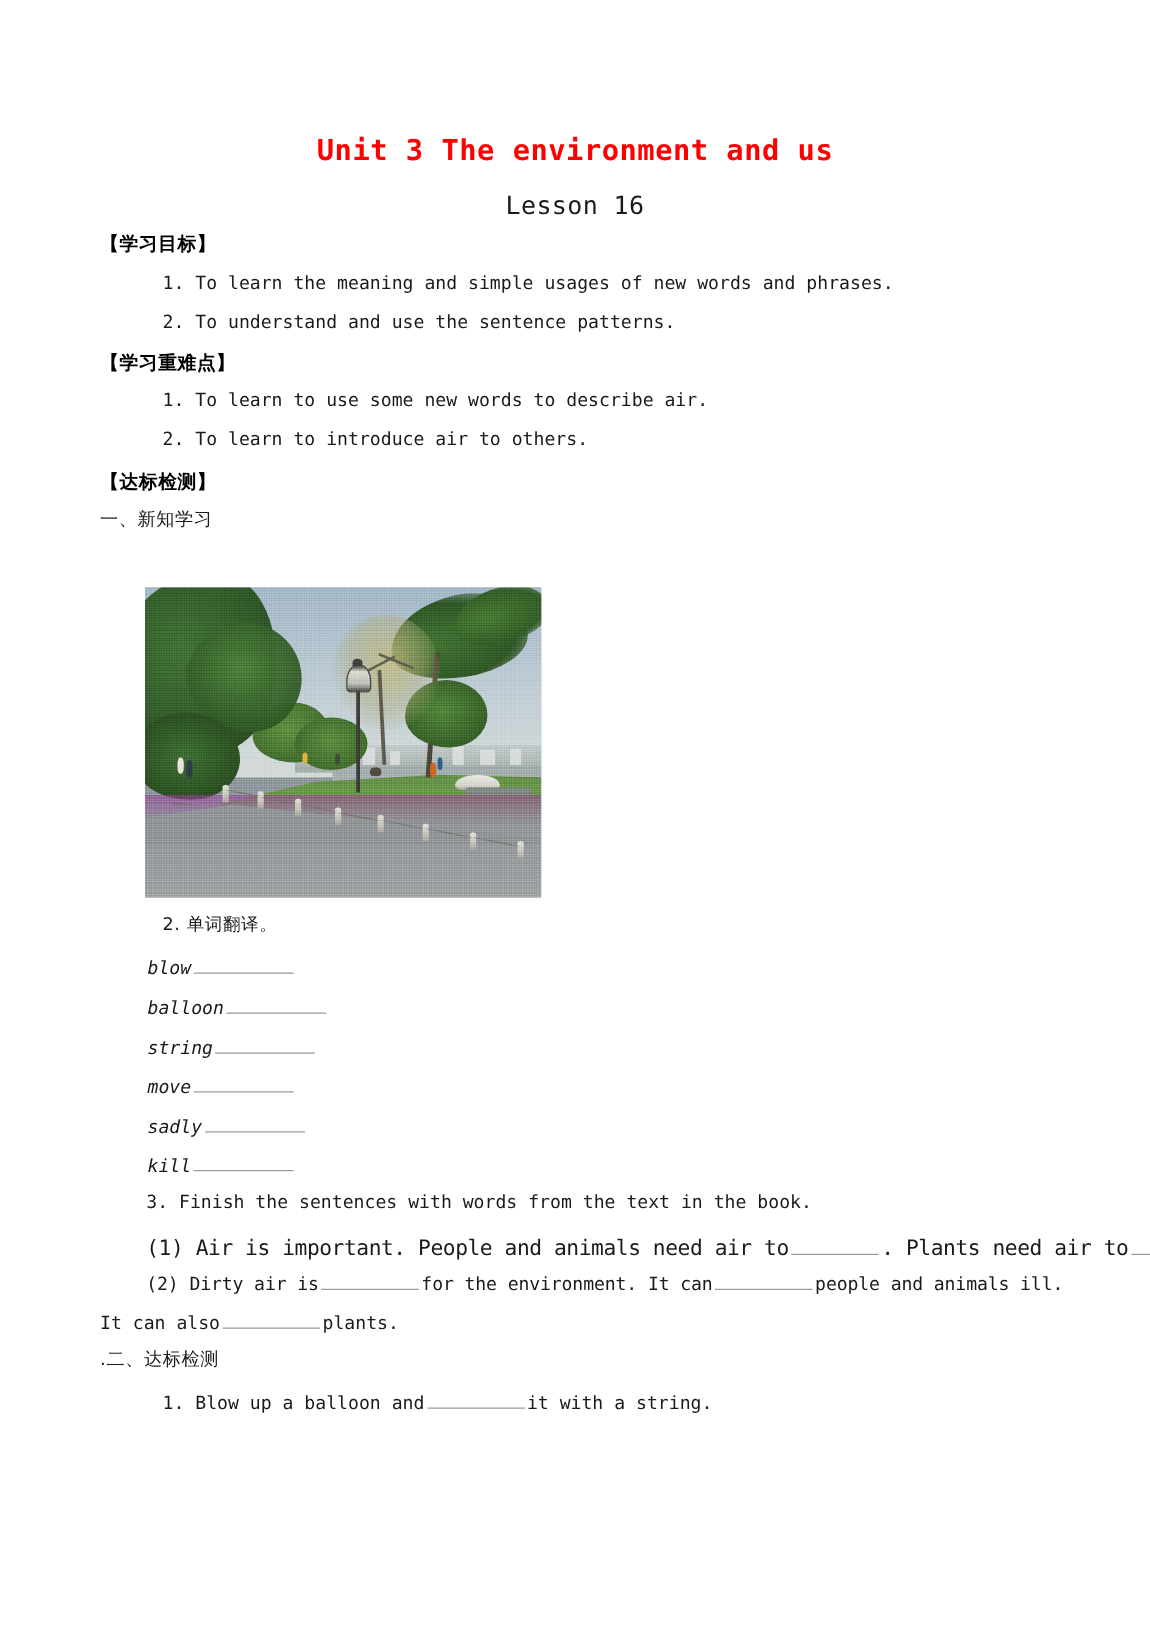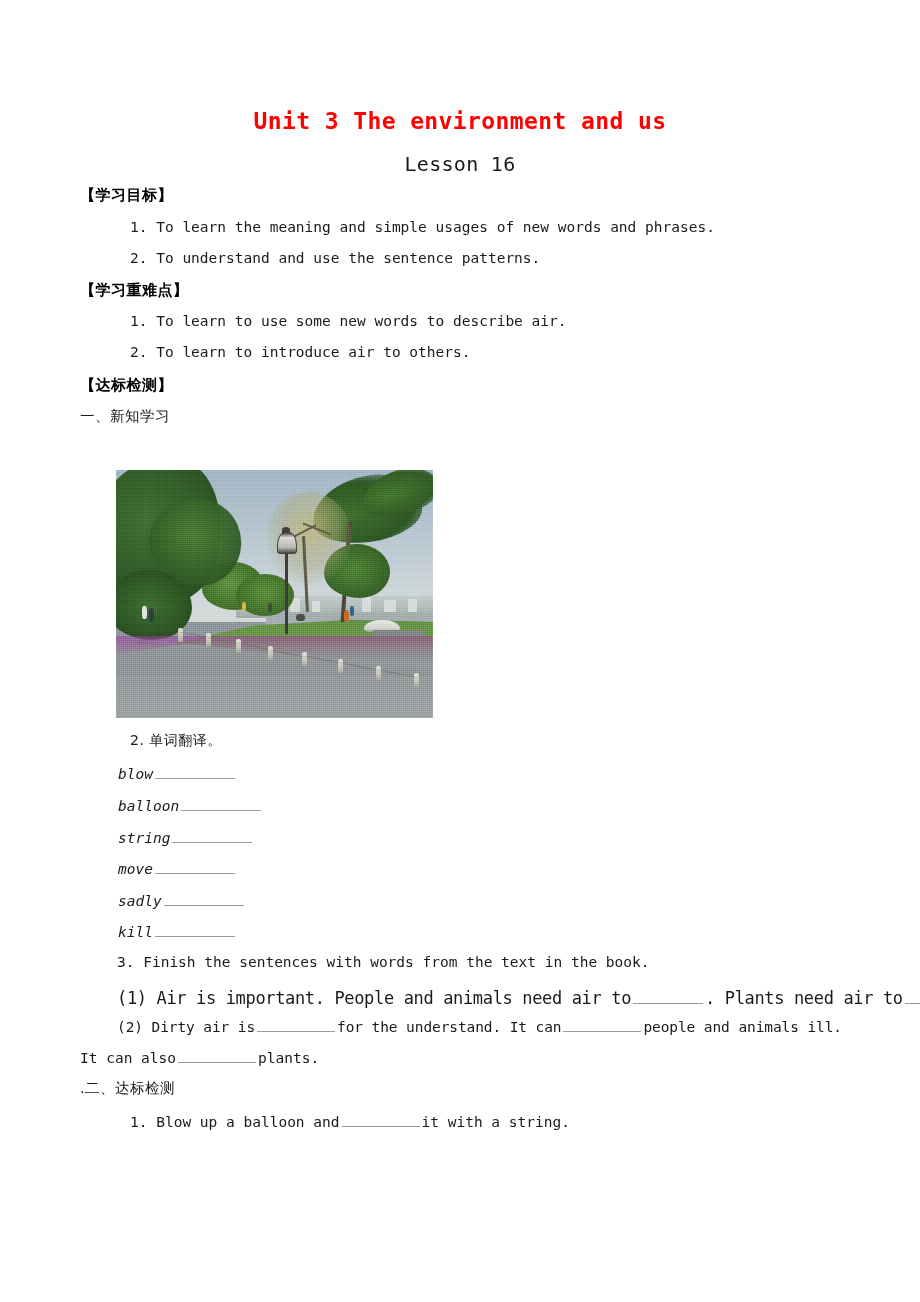--- a/index.html
+++ b/index.html
@@ -416,21 +416,21 @@
     <span>kill</span><span class="blank b-word"></span>
   </div>
 
   <div class="row indent-q" style="top:955px;">3. Finish the sentences with words from the text in the book.</div>
 
   <div class="row indent-q condensed" style="top:987px;">
     <span>(1) Air is important. People and animals need air to</span><span class="blank b-s"></span><span>. Plants need air to</span><span class="blank b-s"></span><span>.</span>
   </div>
 
   <div class="row indent-q condensed-2" style="top:1018px;">
-    <span>(2) Dirty air is</span><span class="blank b-m"></span><span>for the understand. It can</span><span class="blank b-m"></span><span>people and animals ill.</span>
+    <span>(2) Dirty air is</span><span class="blank b-m"></span><span>for the environment. It can</span><span class="blank b-m"></span><span>people and animals ill.</span>
   </div>
 
   <div class="row" style="top:1049px; left:80px;">
     <span>It can also</span><span class="blank b-m"></span><span>plants.</span>
   </div>
 
   <div class="row cn-sub" style="top:1081px;">.二、达标检测</div>
 
   <div class="row indent1" style="top:1113px;">
     <span>1. Blow up a balloon and</span><span class="blank b-m"></span><span>it with a string.</span>

